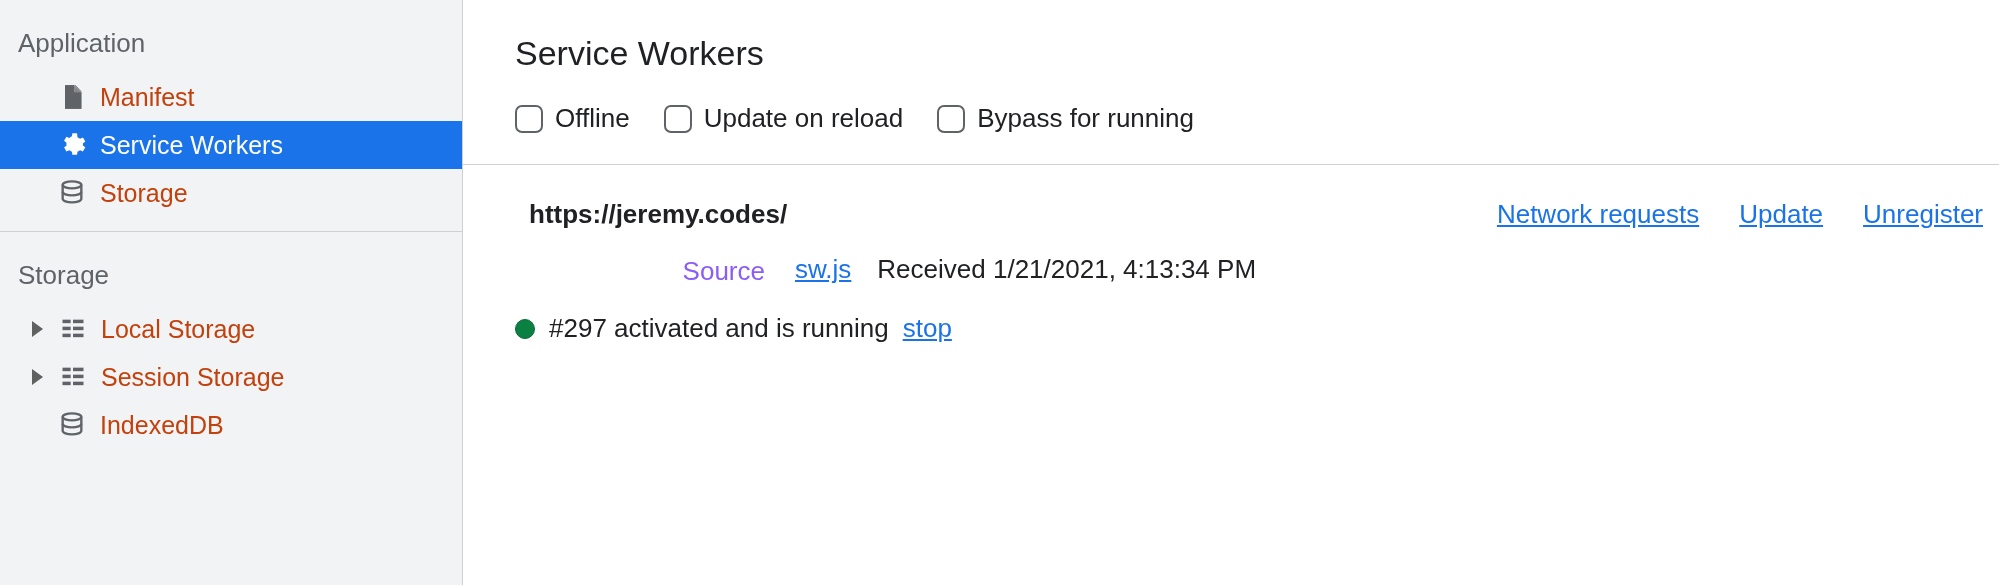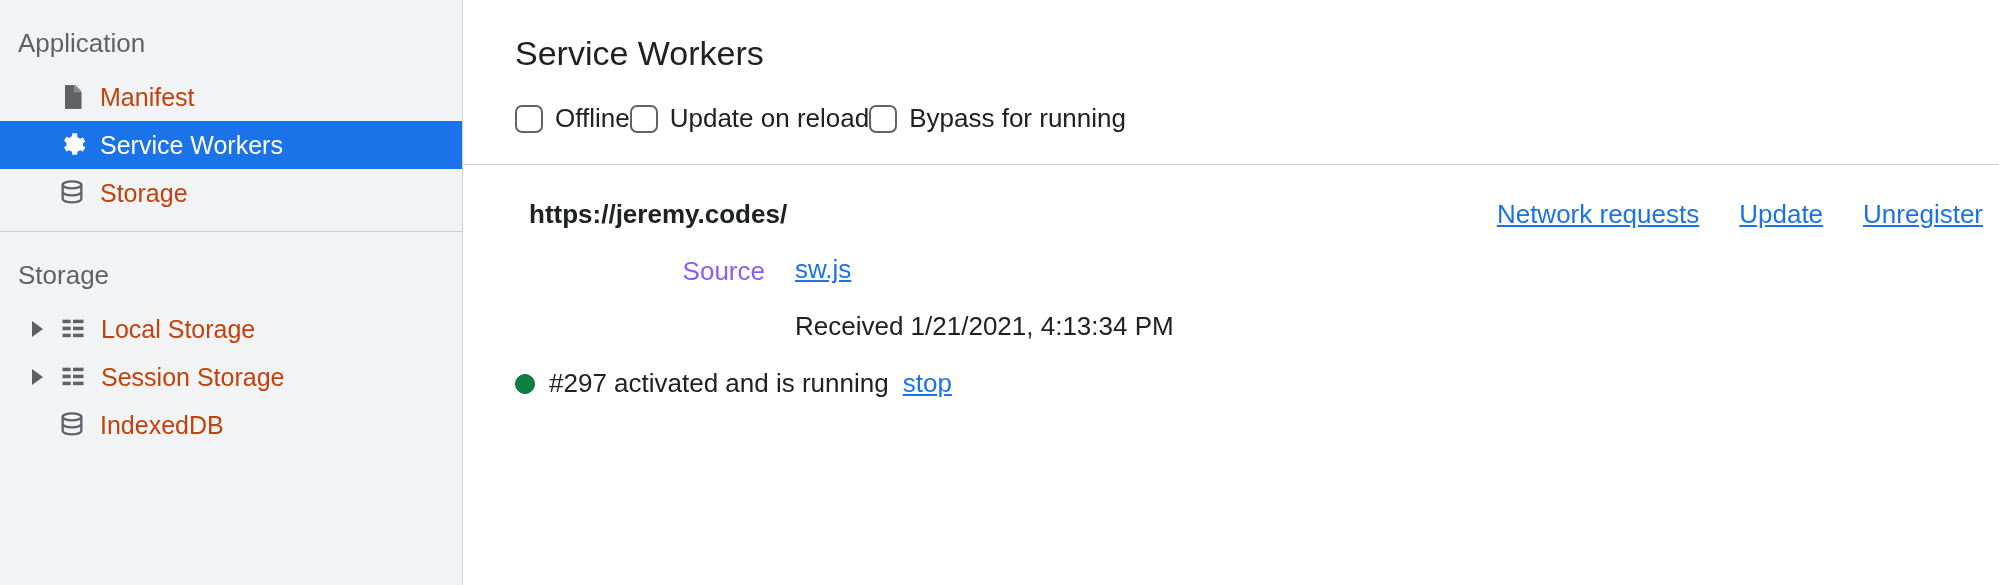--- a/index.html
+++ b/index.html
@@ -63,20 +63,21 @@
     }
     .main-title {
       font-size: 34px;
       font-weight: 400;
       color: #202124;
       margin-bottom: 30px;
     }
     .toolbar {
       display: flex;
       align-items: center;
+      gap: 34px;
       padding-bottom: 30px;
       border-bottom: 1px solid #d0d0d0;
       margin-left: -52px;
       padding-left: 52px;
     }
     .cb {
       display: flex;
       align-items: center;
       gap: 12px;
       cursor: pointer;
@@ -109,21 +110,21 @@
     }
     .detail-label {
       width: 280px;
       text-align: right;
       color: #8b5cf6;
       font-size: 26px;
       padding-right: 30px;
       padding-top: 2px;
       flex-shrink: 0;
     }
-    .detail-value { display: flex; flex-direction: column; gap: 26px; font-size: 26px; }
+    .detail-value { display: flex; gap: 26px; font-size: 26px; }
     .status-line { display: flex; align-items: center; gap: 14px; }
     .status-dot {
       width: 20px; height: 20px; border-radius: 50%;
       background: #0b8043; border: 1px solid #0a6a36;
     }
   </style>
 </head>
 <body>
 
 <div class="sidebar">

